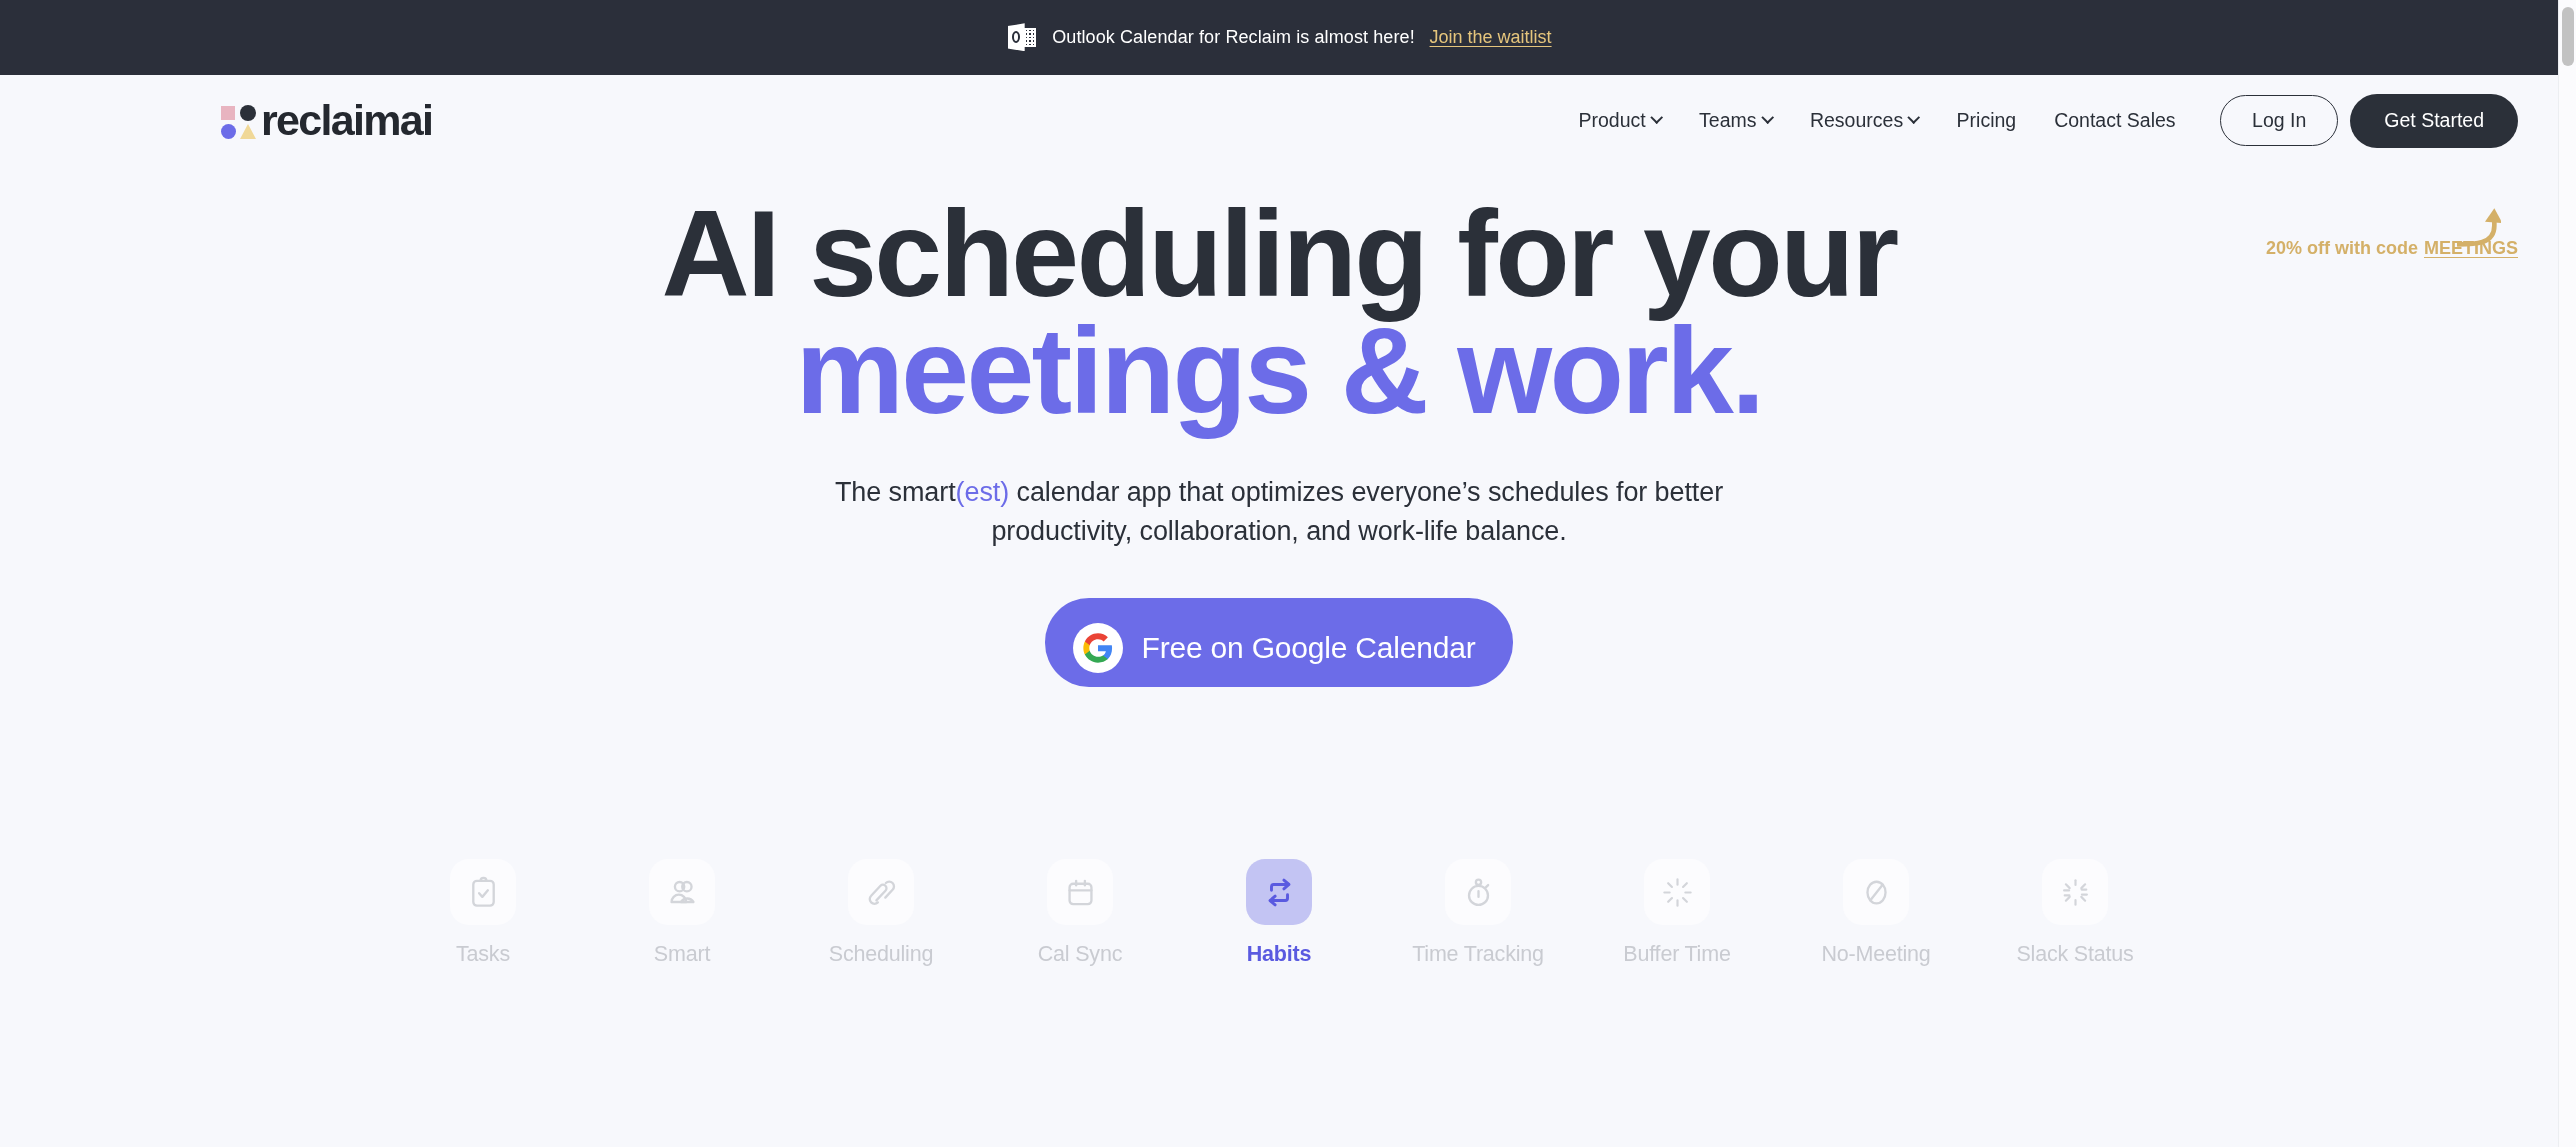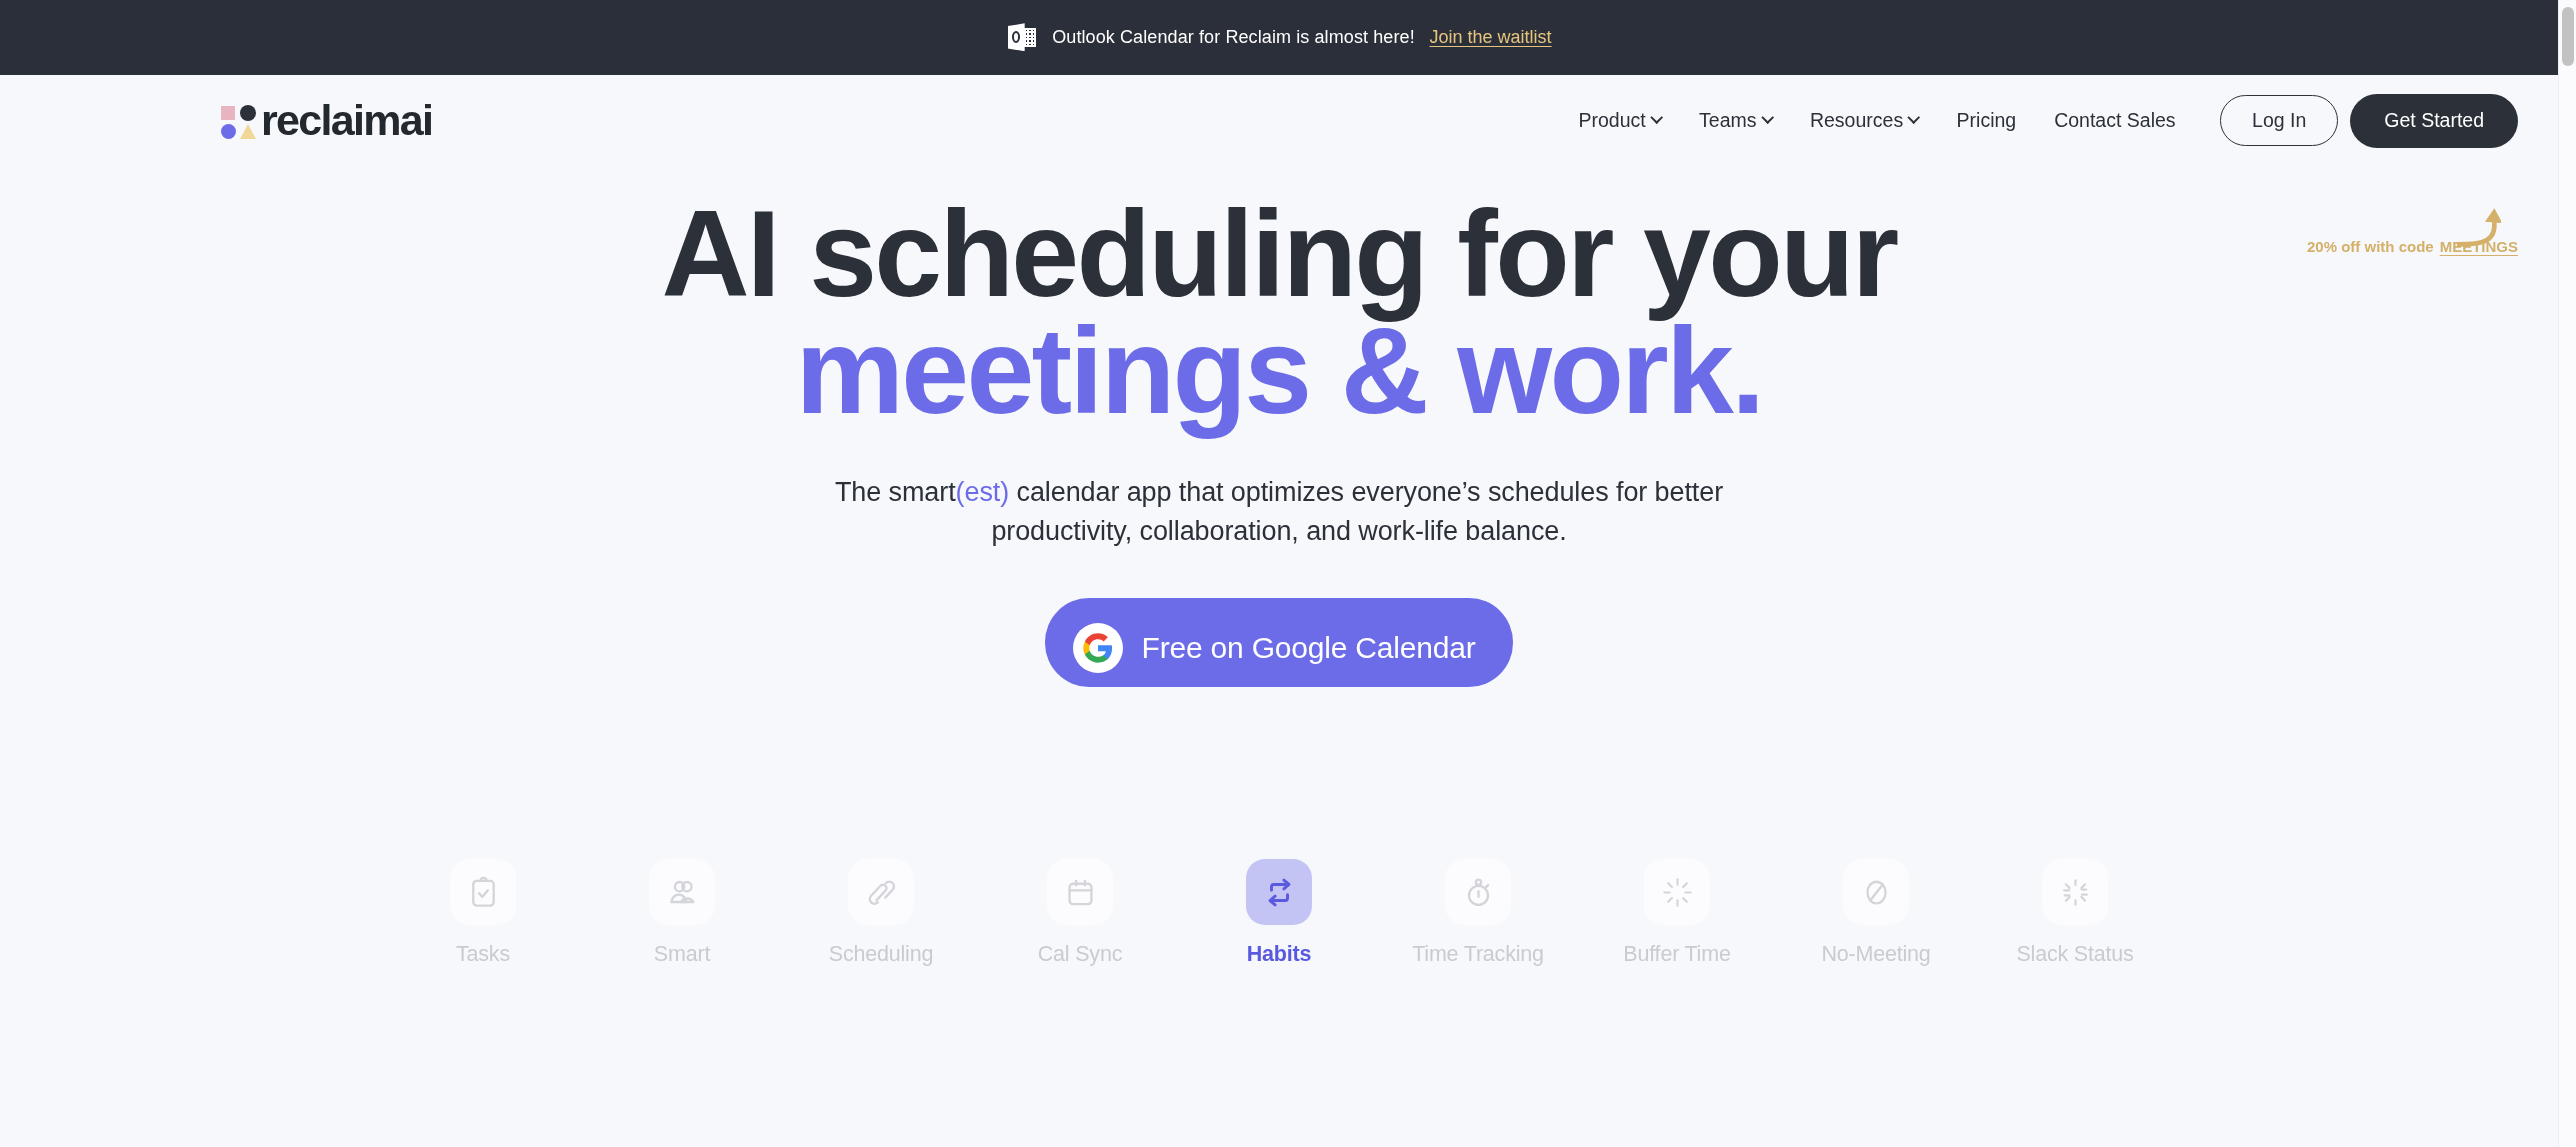--- a/index.html
+++ b/index.html
@@ -184,21 +184,21 @@
     position: relative;
   }
 
   
   .promo {
     position: absolute;
     right: 40px;
     top: 163px;
     display: flex;
     align-items: flex-start;
-    font-size: 15px;
+    font-size: 18px;
     color: #d4b068;
     font-weight: 700;
     white-space: nowrap;
   }
   .promo-code {
     text-decoration: underline;
     text-underline-offset: 3.4px;
     margin-left: 6px;
     cursor: pointer;
   }

